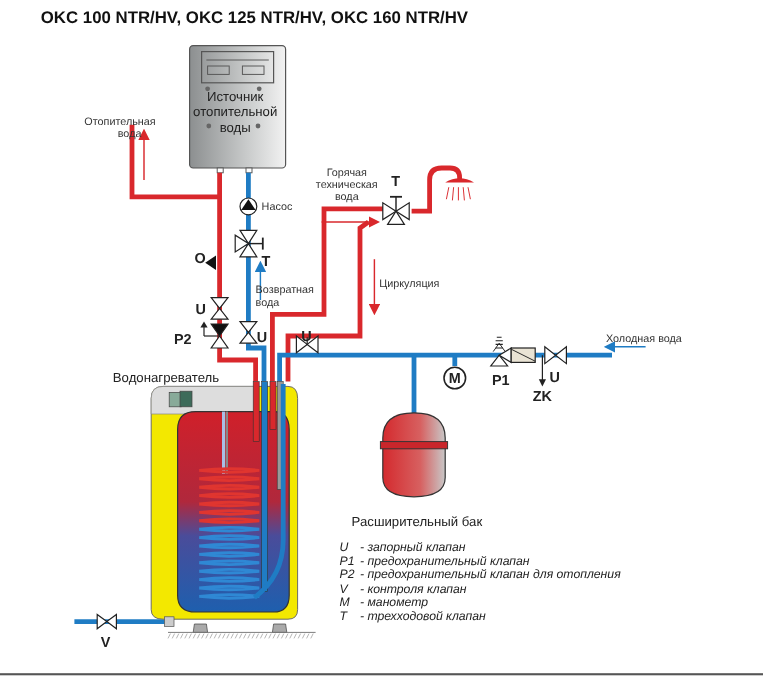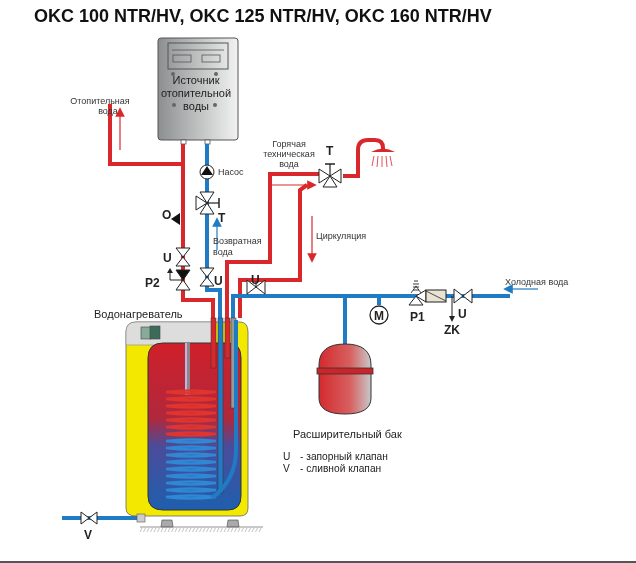--- a/index.html
+++ b/index.html
@@ -1,23 +1,23 @@
 <!DOCTYPE html>
 <html><head>
 <meta charset="utf-8">
 <style>
   html, body { margin:0; padding:0; background:#ffffff; }
   body { width:636px; height:563px; position:relative; overflow:hidden; font-family:"Liberation Sans", sans-serif; }
-  .title { position:absolute; left:34px; top:6px; font-family:"Liberation Sans", sans-serif; font-weight:bold; font-size:18px; color:#111; letter-spacing:0; }
+  .title { position:absolute; left:34px; top:6px; font-family:"Liberation Sans", sans-serif; font-weight:bold; font-size:14px; color:#111; letter-spacing:0; }
   svg { position:absolute; left:0; top:0; }
   .lbl { font-family:"Liberation Sans", sans-serif; font-size:9px; fill:#333; }
   .lblm { font-family:"Liberation Sans", sans-serif; font-size:11px; fill:#222; }
   .code { font-family:"Liberation Sans", sans-serif; font-size:12px; font-weight:bold; fill:#222; }
   .src { font-family:"Liberation Sans", sans-serif; font-size:11px; fill:#222; }
-  .legend { position:absolute; left:283px; top:451px; font-family:"Liberation Sans", sans-serif; font-size:10.2px; color:#222; line-height:11.6px; }
+  .legend { position:absolute; left:283px; top:451px; font-family:"Liberation Sans", sans-serif; font-size:10.2px; color:#222; line-height:11.6px;font-style:italic; }
   .legend .row { white-space:nowrap; }
   .legend .k { display:inline-block; width:17px; text-align:left; }
   .legend .cont { padding-left:30px; }
   .bottomline { position:absolute; left:0; top:561px; width:636px; height:2px; background:#555; }
 </style>
 </head>
 <body>
 
 <div class="title">OKC 100 NTR/HV, OKC 125 NTR/HV, OKC 160 NTR/HV</div>
 
@@ -297,15 +297,19 @@
       <line x1="247" y1="528" x2="245" y2="532" stroke="#999" stroke-width="0.6"></line>
       <line x1="250.5" y1="528" x2="248.5" y2="532" stroke="#999" stroke-width="0.6"></line>
       <line x1="254" y1="528" x2="252" y2="532" stroke="#999" stroke-width="0.6"></line>
       <line x1="257.5" y1="528" x2="255.5" y2="532" stroke="#999" stroke-width="0.6"></line>
       <line x1="261" y1="528" x2="259" y2="532" stroke="#999" stroke-width="0.6"></line>
     </g>
 </svg>
 
 <div class="legend" id="legend">
     <div class="row"><span class="k">U</span><span>- запорный клапан</span></div>
-    <div class="row"><span class="k">V</span><span>- сливной клапан</span></div>
+    <div class="row"><span class="k">P1</span><span>- предохранительный клапан</span></div>
+    <div class="row"><span class="k">P2</span><span>- предохранительный клапан для отопления</span></div>
+    <div class="row"><span class="k">V</span><span>- контроля клапан</span></div>
+    <div class="row"><span class="k">M</span><span>- манометр</span></div>
+    <div class="row"><span class="k">T</span><span>- трехходовой клапан</span></div>
   </div>
 <div class="bottomline"></div>
 
 </body></html>

